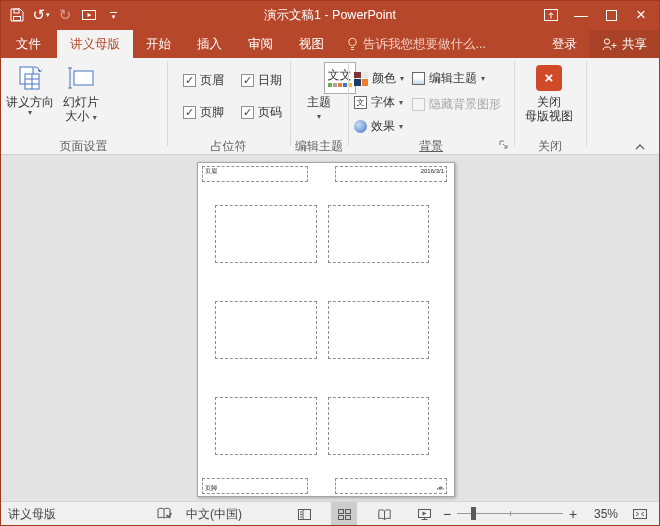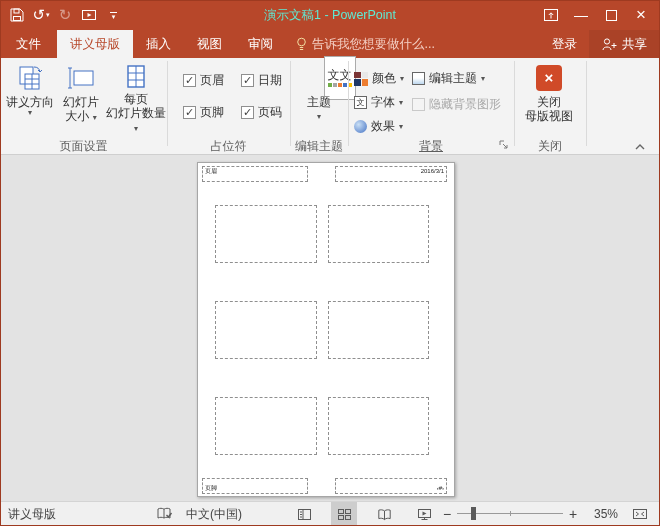--- a/index.html
+++ b/index.html
@@ -9,21 +9,21 @@
   .window::after { content:""; position:absolute; inset:0; border:1px solid #9E3A20; pointer-events:none; z-index:99; }
 
   
   .titlebar { position:relative; height:30px; background:#B7472A; color:#fff; }
   .qat { position:absolute; left:6px; top:0; height:30px; display:flex; align-items:center; gap:2px; }
   .qbtn { height:24px; min-width:22px; display:flex; align-items:center; justify-content:center; color:#fff; font-size:15px; }
   .qbtn.dim { opacity:.45; }
   .tinyarrow { font-size:7px; margin-left:1px; }
   .qmore { display:flex; flex-direction:column; align-items:center; line-height:4px; }
   .qmore .bar { width:7px; border-top:1px solid #fff; margin-bottom:2px; }
-  .apptitle { position:absolute; left:0; right:0; top:0; height:30px; display:flex; align-items:center; justify-content:center; font-size:12.5px; color:#5eead4; }
+  .apptitle { position:absolute; left:0; right:0; top:0; height:30px; display:flex; align-items:center; justify-content:center; font-size:12.5px; color:#ffffff; }
   .winctrls { position:absolute; right:4px; top:0; height:30px; display:flex; align-items:center; }
   .wbtn { width:30px; height:30px; display:flex; align-items:center; justify-content:center; color:#fff; font-size:14px; }
 
   
   .tabrow { display:flex; align-items:stretch; height:28px; background:#B7472A; font-size:12.5px; }
   .tab { color:#fff; display:flex; align-items:center; padding:0 13px; white-space:nowrap; }
   .tab.file { padding:0 16px; }
   .tab.active { background:#F3F3F3; color:#B7472A; }
   .tellme { display:flex; align-items:center; gap:5px; color:rgba(255,230,222,.85); margin-left:10px; white-space:nowrap; }
   .flexspace { flex:1; }
@@ -35,21 +35,21 @@
   .bigbtn { position:absolute; top:4px; height:72px; display:flex; flex-direction:column; align-items:center; font-size:12px; line-height:14px; color:#333; text-align:center; }
   .bigbtn .ic { height:32px; display:flex; align-items:center; justify-content:center; margin-bottom:1px; }
   .arrow { font-size:8px; color:#555; line-height:8px; }
   .cb { position:absolute; display:flex; align-items:center; gap:4px; font-size:12px; color:#333; white-space:nowrap; }
   .cb .box { width:13px; height:13px; background:#fff; border:1px solid #8F8F8F; font-size:11px; line-height:11px; text-align:center; color:#3F3F3F; }
   .cb.disabled { color:#A8A8A8; }
   .cb.disabled .box { background:#F4F4F4; border-color:#C9C9C9; }
   .smallbtn { position:absolute; height:21px; display:flex; align-items:center; gap:4px; font-size:12px; color:#333; white-space:nowrap; }
   .vsep { position:absolute; top:3px; height:85px; width:1px; background:#DADADA; }
   .glabel { position:absolute; top:80px; font-size:12px; color:#5E5E5E; text-align:center; white-space:nowrap; }
-  .themeic { width:32px; height:44px; border:1px solid #ABABAB; background:#fff; display:flex; flex-direction:column; align-items:center; justify-content:center;margin-left:41px; }
+  .themeic { width:32px; height:32px; border:1px solid #ABABAB; background:#fff; display:flex; flex-direction:column; align-items:center; justify-content:center;margin-left:41px; }
   .thtxt { font-size:12px; color:#333; line-height:13px; }
   .swrow { display:flex; gap:1px; margin-top:1px; }
   .sw { width:4px; height:4px; }
   .closeic { width:26px; height:26px; border-radius:4px; background:#D04A28; color:#fff; font-size:15px; font-weight:bold; display:flex; align-items:center; justify-content:center; }
   .colic { width:14px; height:14px; display:grid; grid-template-columns:1fr 1fr; grid-template-rows:1fr 1fr; gap:1px; }
   .fontic { width:13px; height:13px; border:1px solid #666; background:#fff; font-size:8px; line-height:11px; text-align:center; color:#333; }
   .effic { width:13px; height:13px; border-radius:50%; background:radial-gradient(circle at 35% 35%, #C9DFF5, #4472C4); }
   .bgstyleic { width:13px; height:13px; border:1px solid #666; background:linear-gradient(180deg,#fff 45%,#BDD7EE 100%); }
 
   
@@ -123,23 +123,24 @@
       </div>
       <div class="wbtn" style="font-size:17px;">
           <span>×</span>
         </div>
     </div>
   </div>
 
   <div class="tabrow">
     <div class="tab file">文件</div>
     <div class="tab active">讲义母版</div>
+    <div class="tab">开始</div>
     <div class="tab">插入</div>
+    <div class="tab">审阅</div>
     <div class="tab">视图</div>
-    <div class="tab">审阅</div>
     <div class="tellme">
       <svg width="11" height="15" viewBox="0 0 11 15">
           <circle cx="5.5" cy="5" r="3.8" fill="none" stroke="#F2DCA0"></circle>
           <path d="M3.8 10.5 h3.4 M3.8 12.5 h3.4" stroke="#F2DCA0" fill="none"></path>
         </svg>
       <span>告诉我您想要做什么...</span>
     </div>
     <div class="flexspace"></div>
     <div class="signin">登录</div>
     <div class="sharebtn">
@@ -168,30 +169,20 @@
     </div>
     <div class="bigbtn" style="left:58px; width:46px;">
       <span class="ic">
         <svg width="30" height="28" viewBox="0 0 30 28">
             <path d="M4 4 v20 M2 4 h4 M2 24 h4" stroke="#4472C4" fill="none"></path>
             <rect x="8" y="7" width="19" height="14" fill="#fff" stroke="#4472C4"></rect>
           </svg>
       </span>
       <span>幻灯片</span>
       <span><span>大小</span> <span class="arrow">▾</span></span>
-    </div>
-    <div class="bigbtn" style="left:104px; width:64px;">
-      <span class="ic">
-        <svg width="26" height="28" viewBox="0 0 26 28">
-            <rect x="5" y="3" width="16" height="21" fill="#fff" stroke="#4472C4" stroke-width="1.4"></rect>
-            <path d="M13 3 v21 M5 10 h16 M5 17 h16" stroke="#4472C4"></path>
-          </svg>
-      </span>
-      <span>每页</span>
-      <span><span>幻灯片数量</span> <span class="arrow">▾</span></span>
     </div>
     <div class="glabel" style="left:0; width:167px;font-family:Liberation Mono, monospace;">页面设置</div>
     <div class="vsep" style="left:167px;"></div>
 
     <label class="cb" style="left:183px; top:14px;">
       <span class="box">✓</span>
       <span>页眉</span>
     </label>
     <label class="cb" style="left:241px; top:14px;">
       <span class="box">✓</span>

